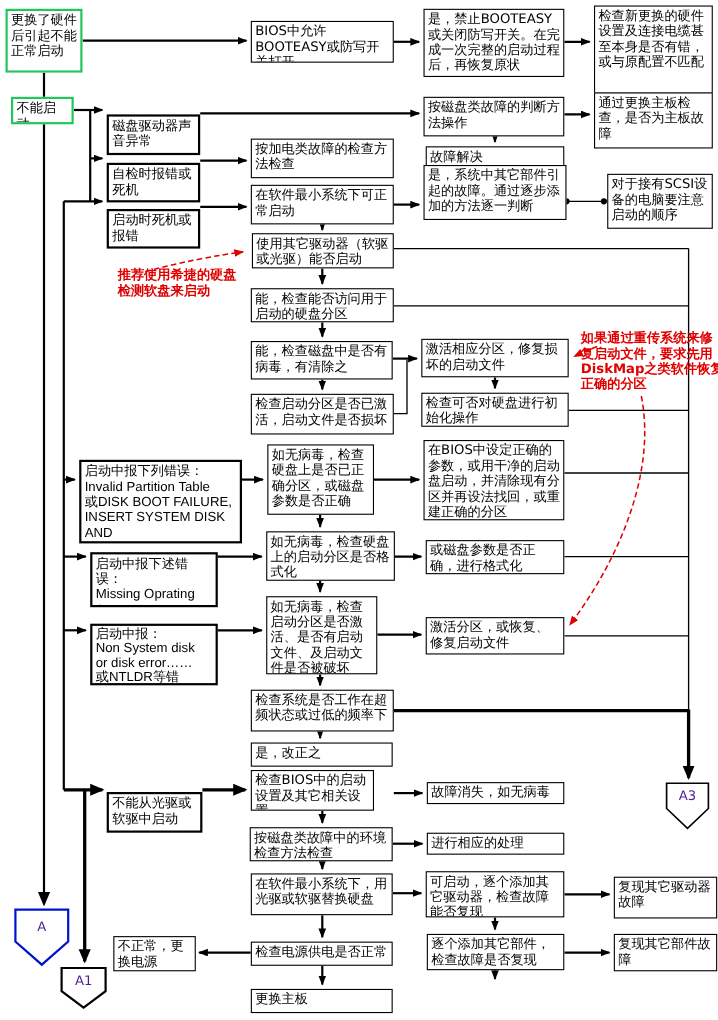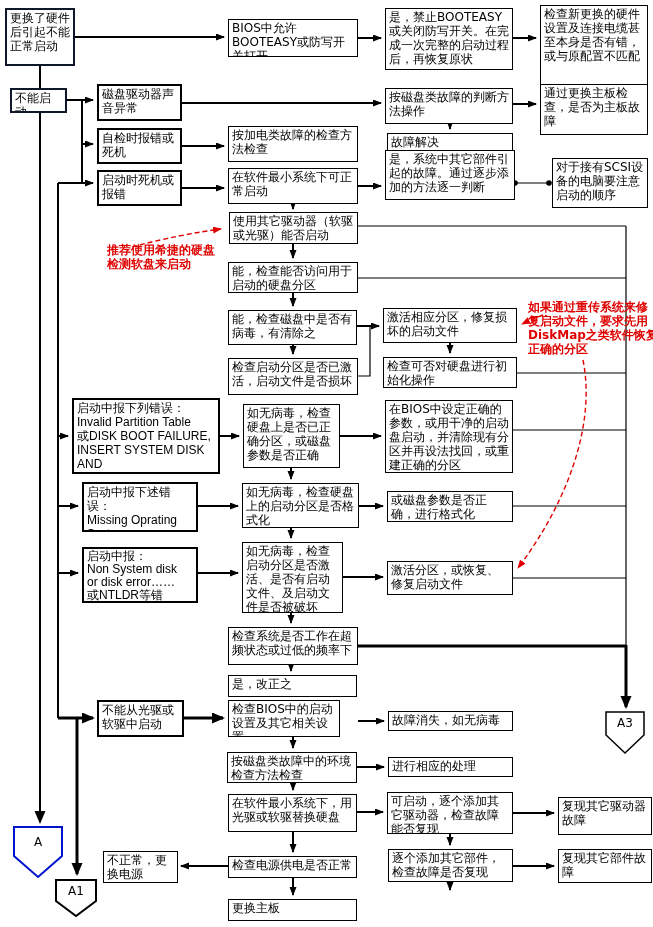--- a/index.html
+++ b/index.html
@@ -2,26 +2,26 @@
 <html><head>
 <meta charset="utf-8">
 <style>
   html,body{margin:0;padding:0;background:#fff;}
   .canvas{position:relative;width:653px;height:927px;background:#fff;overflow:hidden;
           font-family:"DejaVu Sans",sans-serif;}
   .wires{position:absolute;left:0;top:0;z-index:0;}
   .node{position:absolute;z-index:1;background:#fff;border:1px solid #000;
         color:#000;font-size:12px;line-height:14px;padding:1px 3px;
         white-space:pre-line;box-sizing:border-box;overflow:hidden;}
-  .b2{border-width:2px;}
-  .blue{border:2px solid #0f172a;}
+  .b2{border-width:2px;margin-top:20px;}
+  .blue{border:2px solid #22c55e;}
   .mono{font-family:Liberation Sans, sans-serif;}
   .rednote{position:absolute;z-index:1;color:#e00000;font-size:12px;line-height:14px;
            font-weight:bold;white-space:pre;background:transparent;}
-  .plabel{position:absolute;z-index:2;color:#000000;font-size:12px;line-height:14px;
+  .plabel{position:absolute;z-index:2;color:#4c1d95;font-size:12px;line-height:14px;
           text-align:center;background:transparent;}
 </style>
 </head>
 <body>
 
 <div class="canvas">
 
   <svg class="wires" width="653" height="927" viewBox="0 0 653 927">
     <defs>
       <marker id="m" markerWidth="9" markerHeight="8" refX="8" refY="3.5" orient="auto" markerUnits="userSpaceOnUse">

